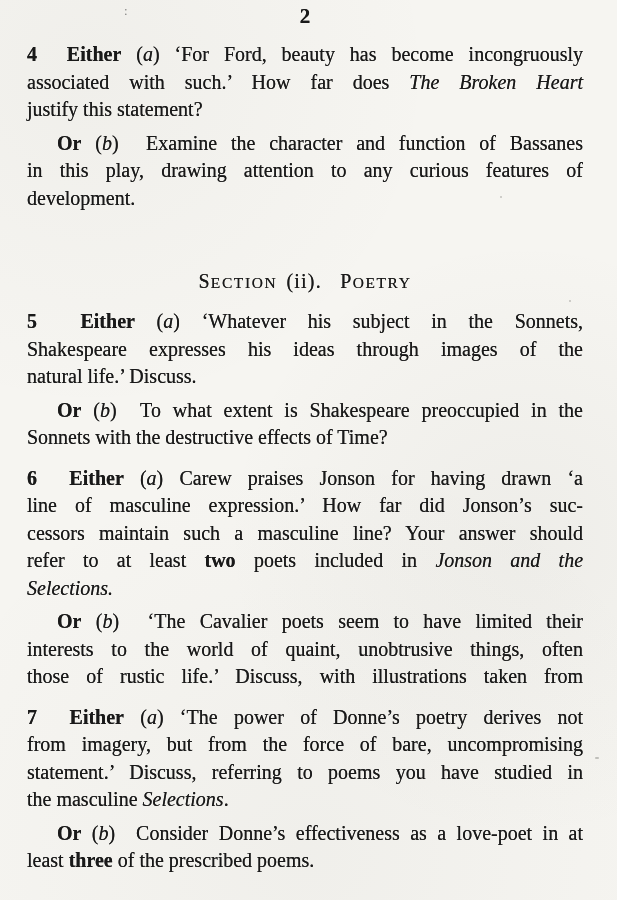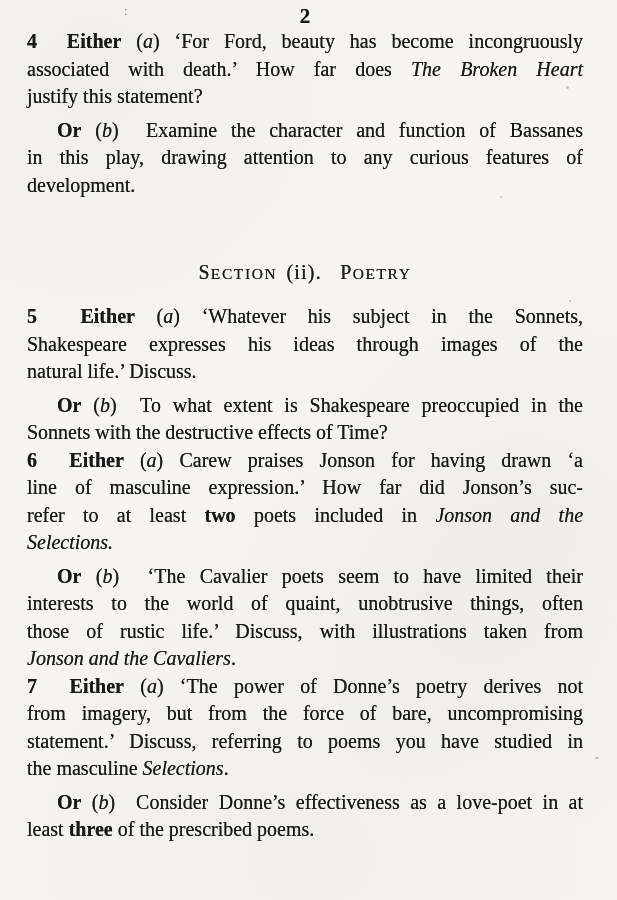--- a/index.html
+++ b/index.html
@@ -47,89 +47,89 @@
     height: 3px;
     border-radius: 50%;
     background: rgba(60,60,55,0.28);
   }
   .speck.s1 { left: 566px; top: 86px; }
   .speck.s2 { left: 569px; top: 300px; width: 2px; height: 2px; }
   .speck.s3 { left: 595px; top: 757px; width: 4px; height: 2px; border-radius: 1px; }
   .speck.s4 { left: 500px; top: 196px; width: 2px; height: 2px; }
 
   .para { margin: 0; }
-  .para.q  { }
+  .para.q  { margin-top: 13px; }
   .para.or { margin-top: 6px; }
   .para.or .line:first-child { text-indent: 30px; }
 
   .line {
     font-size: 20px;
     line-height: 27.5px;
     text-align: justify;
     text-align-last: justify;
     text-shadow: 0 0 0.5px rgba(15,15,15,0.8);
     white-space: normal;
   }
   .line.last {
     text-align: center;
     text-align-last: left;
   }
 
   .heading {
     margin: 57px 0 13px 0;
     text-align: center;
     font-size: 20px;
-    line-height: 32px;
+    line-height: 24px;
     letter-spacing: 1.2px;
     word-spacing: 3px;
     text-shadow: 0 0 0.5px rgba(15,15,15,0.8);
   }
   .heading .st-sc { font-size: 15.5px; letter-spacing: 1.6px; }
 
   .st-b { font-weight: bold; }
   .st-i { font-style: italic; }
 </style>
 </head>
 <body>
 
 <div id="page">
   <div class="smudge">:</div>
   <div class="page-number">2</div>
   <div id="doc">
       <div class="para q">
         <div class="line"><span class="st-b">4&nbsp; Either</span><span> (</span><span class="st-i">a</span><span>) ‘For Ford, beauty has become incongruously</span></div>
-        <div class="line"><span>associated with death.’ How far does </span><span class="st-i">The Broken Heart</span></div>
+        <div class="line"><span>associated with such.’ How far does </span><span class="st-i">The Broken Heart</span></div>
         <div class="line last"><span>justify this statement?</span></div>
       </div>
       <div class="para or">
         <div class="line"><span class="st-b">Or</span><span> (</span><span class="st-i">b</span><span>)&nbsp; Examine the character and function of Bassanes</span></div>
         <div class="line"><span>in this play, drawing attention to any curious features of</span></div>
         <div class="line last"><span>development.</span></div>
       </div>
       <div class="heading"><span>S</span><span class="st-sc">ECTION</span><span> (ii).&nbsp; </span><span>P</span><span class="st-sc">OETRY</span></div>
       <div class="para q">
         <div class="line"><span class="st-b">5&nbsp; Either</span><span> (</span><span class="st-i">a</span><span>) ‘Whatever his subject in the Sonnets,</span></div>
         <div class="line"><span>Shakespeare expresses his ideas through images of the</span></div>
         <div class="line last"><span>natural life.’ Discuss.</span></div>
       </div>
       <div class="para or">
         <div class="line"><span class="st-b">Or</span><span> (</span><span class="st-i">b</span><span>)&nbsp; To what extent is Shakespeare preoccupied in the</span></div>
         <div class="line last"><span>Sonnets with the destructive effects of Time?</span></div>
       </div>
       <div class="para q">
         <div class="line"><span class="st-b">6&nbsp; Either</span><span> (</span><span class="st-i">a</span><span>) Carew praises Jonson for having drawn ‘a</span></div>
         <div class="line"><span>line of masculine expression.’ How far did Jonson’s suc-</span></div>
+        <div class="line"><span>cessors maintain such a masculine line? Your answer should</span></div>
         <div class="line"><span>refer to at least </span><span class="st-b">two</span><span> poets included in </span><span class="st-i">Jonson and the</span></div>
         <div class="line last"><span class="st-i">Selections.</span></div>
       </div>
       <div class="para or">
         <div class="line"><span class="st-b">Or</span><span> (</span><span class="st-i">b</span><span>)&nbsp; ‘The Cavalier poets seem to have limited their</span></div>
         <div class="line"><span>interests to the world of quaint, unobtrusive things, often</span></div>
         <div class="line"><span>those of rustic life.’ Discuss, with illustrations taken from</span></div>
-        <div class="line last"><span class="st-i">Jonson and the Cavaliers</span><span>.</span></div>
       </div>
       <div class="para q">
         <div class="line"><span class="st-b">7&nbsp; Either</span><span> (</span><span class="st-i">a</span><span>) ‘The power of Donne’s poetry derives not</span></div>
         <div class="line"><span>from imagery, but from the force of bare, uncompromising</span></div>
         <div class="line"><span>statement.’ Discuss, referring to poems you have studied in</span></div>
         <div class="line last"><span>the masculine </span><span class="st-i">Selections</span><span>.</span></div>
       </div>
       <div class="para or">
         <div class="line"><span class="st-b">Or</span><span> (</span><span class="st-i">b</span><span>)&nbsp; Consider Donne’s effectiveness as a love-poet in at</span></div>
         <div class="line last"><span>least </span><span class="st-b">three</span><span> of the prescribed poems.</span></div>

